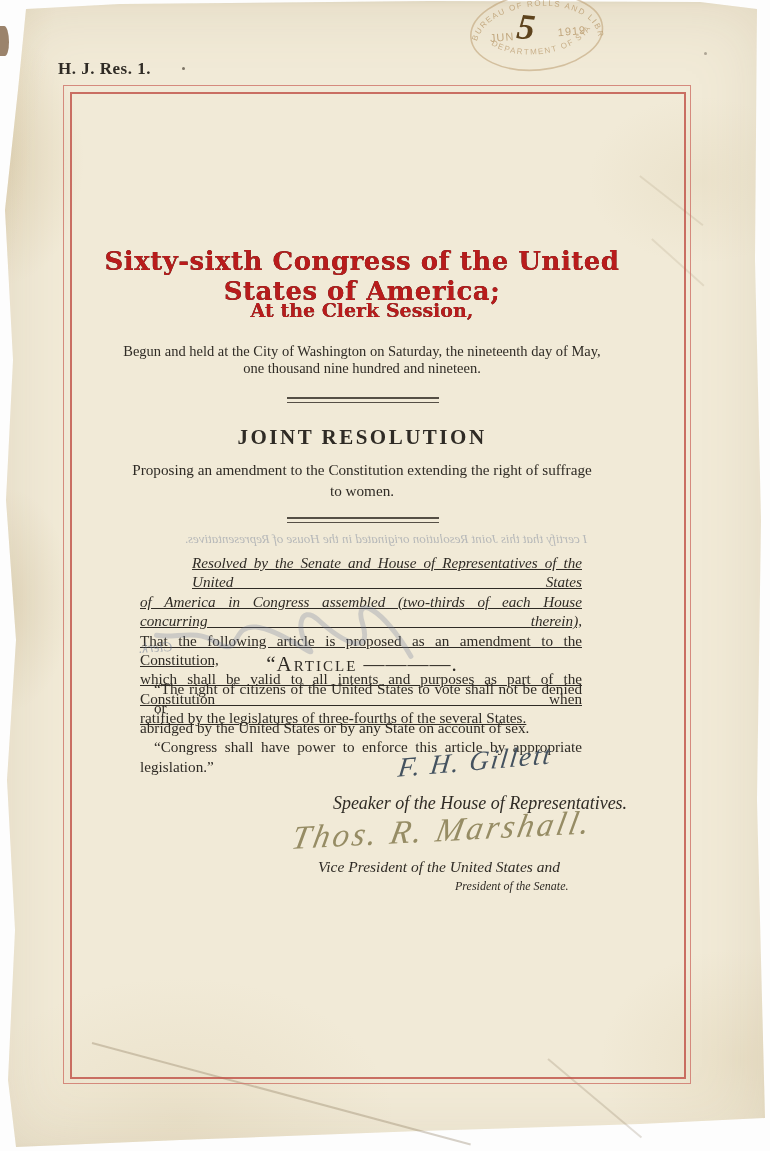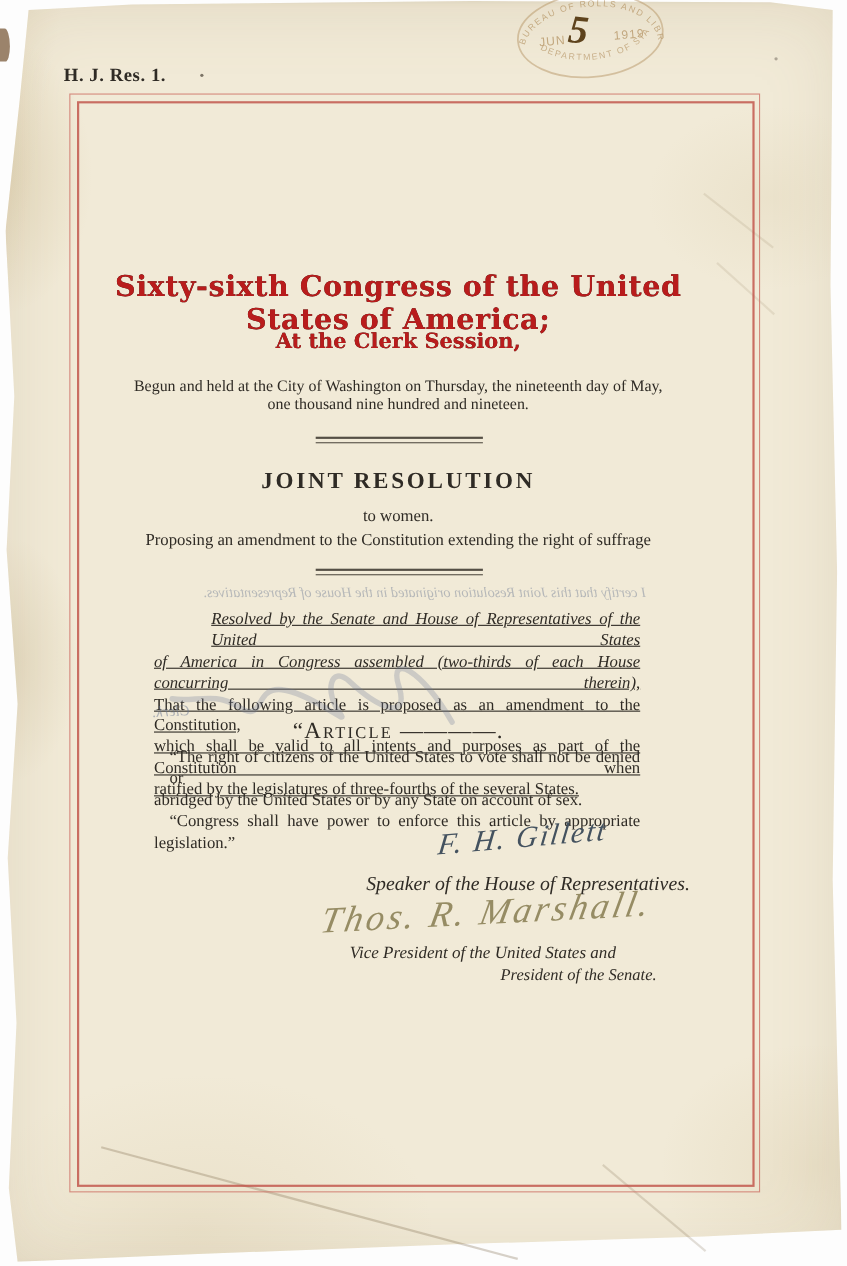--- a/index.html
+++ b/index.html
@@ -49,21 +49,21 @@
   .ind55{padding-left:52px;} .ind14{padding-left:14px;}
   .article-head{top:652px;font-size:21px;letter-spacing:1px;}
   .article-head .sc{font-variant:small-caps;letter-spacing:2px;}
   .amendment{top:679px;}
   
   .sig{font-style:italic;white-space:nowrap;}
   .sig-speaker{left:398px;top:746px;font-size:27px;color:var(--speaker_ink);transform:rotate(-5deg) skewX(-12deg);letter-spacing:2px;}
   .title-speaker{left:330px;top:793px;width:300px;text-align:center;font-style:italic;font-size:18px;}
   .sig-vp{left:292px;top:812px;font-size:33px;color:var(--vp_ink);transform:rotate(-3deg) skewX(-14deg);letter-spacing:3px;opacity:.9;}
   .title-vp1{left:318px;top:858px;font-style:italic;font-size:15.5px;}
-  .title-vp2{left:455px;top:879px;font-style:italic;font-size:15px;}
+  .title-vp2{left:455px;top:879px;font-style:italic;font-size:12px;}
   
   .ghost-line{left:112px;top:531px;width:548px;text-align:center;font-style:italic;font-size:13px;
     color:rgba(95,110,140,.40);transform:scaleX(-1);white-space:nowrap;}
   .ghost-clerk{left:138px;top:640px;font-style:italic;font-size:14px;color:rgba(100,114,145,.48);transform:scaleX(-1) rotate(3deg);}
   .ghost-sig-svg{left:148px;top:590px;transform:scaleX(-1) rotate(7deg);opacity:.8;}
   
   .stamp-svg{left:462px;top:-10px;transform:rotate(-5deg);opacity:.85;}
   .five{left:517px;top:6px;font-size:36px;font-weight:bold;font-style:italic;color:#5e431d;transform:rotate(6deg);}
   
   .curl{left:0;top:26px;width:9px;height:30px;background:#7a5a3a;border-radius:0 70% 60% 0;opacity:.75;}
@@ -106,29 +106,29 @@
   </svg>
   <div class="abs five">5</div>
 
   <div class="abs docnum">H. J. Res. 1.</div>
   <div class="abs frame-outer"></div>
   <div class="abs frame-inner"></div>
 
   <div class="abs content-center congress blackletter">Sixty-sixth Congress of the United States of America;</div>
   <div class="abs content-center session blackletter">At the Clerk Session,</div>
   <div class="abs content-center begun">
-    <div>Begun and held at the City of Washington on Thursday, the nineteenth day of May,</div>
+    <div>Begun and held at the City of Washington on Saturday, the nineteenth day of May,</div>
     <div>one thousand nine hundred and nineteen.</div>
   </div>
   <div class="abs rule rule1"></div>
 
   <div class="abs content-center jointtitle">JOINT RESOLUTION</div>
   <div class="abs content-center subtitle">
+    <div>Proposing an amendment to the Constitution extending the right of suffrage</div>
     <div>to women.</div>
-    <div>Proposing an amendment to the Constitution extending the right of suffrage</div>
   </div>
   <div class="abs rule rule2"></div>
 
   <div class="abs ghost-line">I certify that this Joint Resolution originated in the House of Representatives.</div>
 
   <div class="abs bodyblock resolved">
     <div class="line jline italic ind55">Resolved by the Senate and House of Representatives of the United States</div>
     <div class="line jline italic">of America in Congress assembled (two-thirds of each House concurring therein),</div>
     <div class="line jline">That the following article is proposed as an amendment to the Constitution,</div>
     <div class="line jline">which shall be valid to all intents and purposes as part of the Constitution when</div>

